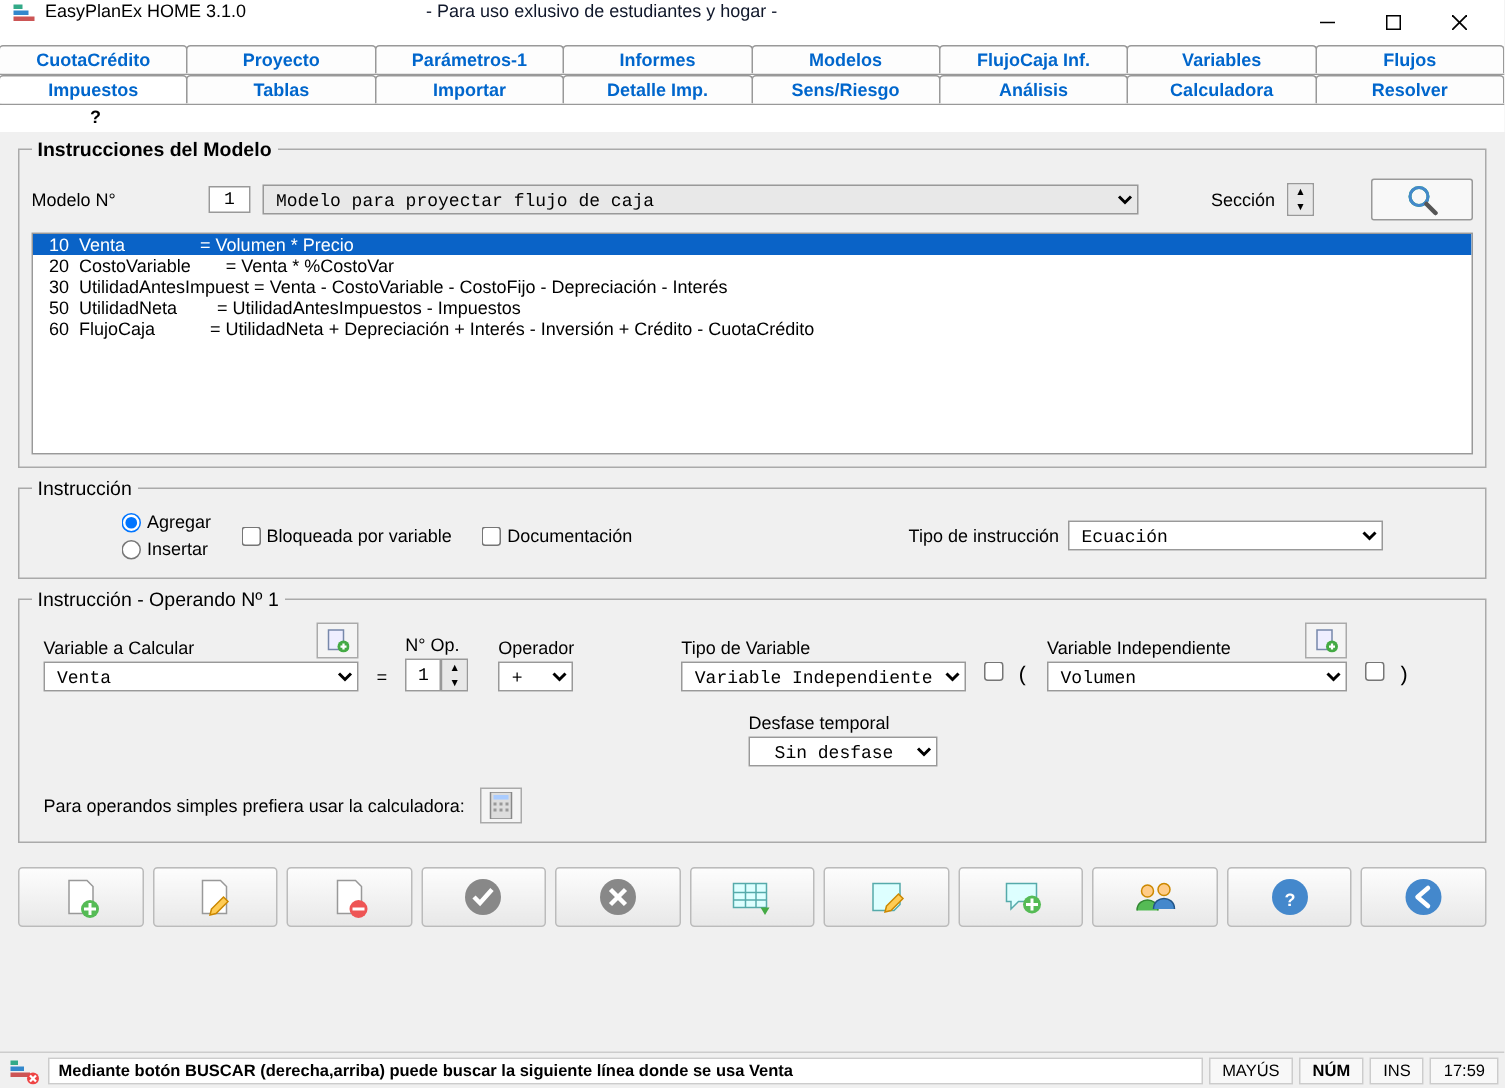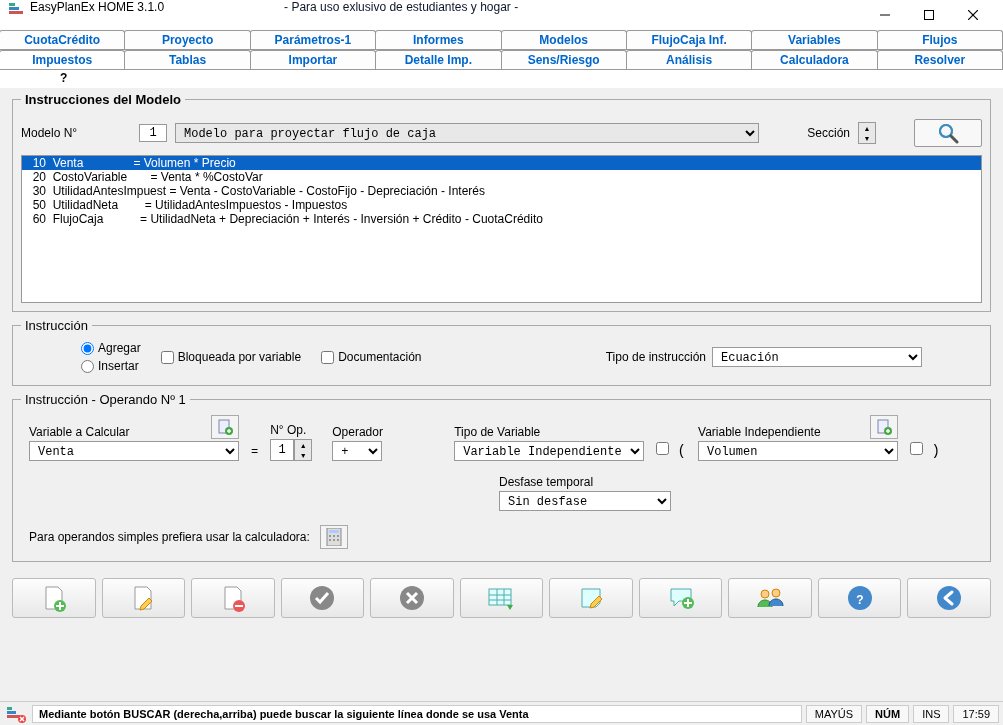--- a/index.html
+++ b/index.html
@@ -252,21 +252,21 @@
               </span>
             </div>
         </div>
         <select class="combo"><option>Volumen</option></select>
       </div>
       <label class="paren"><input type="checkbox" style=""> )</label>
     </div>
     <div class="desfase-row">
       <div class="desfase-col">
         <label>Desfase temporal</label>
-        <select class="combo" style="width:172px;"><option>Sin desfase</option></select>
+        <select class="combo" style="width:126px;text-align:center;"><option>Sin desfase</option></select>
       </div>
     </div>
     <div class="calc-hint">
       <span>Para operandos simples prefiera usar la calculadora:</span>
       <div class="icon-btn-sm">
           <span>
             <svg width="16" height="18">
               <rect x="1" y="0" width="14" height="18" fill="#ddd" stroke="#888"></rect>
               <rect x="3" y="2" width="10" height="3" fill="#acf"></rect>
               <rect x="3" y="7" width="2" height="2" fill="#999"></rect>

